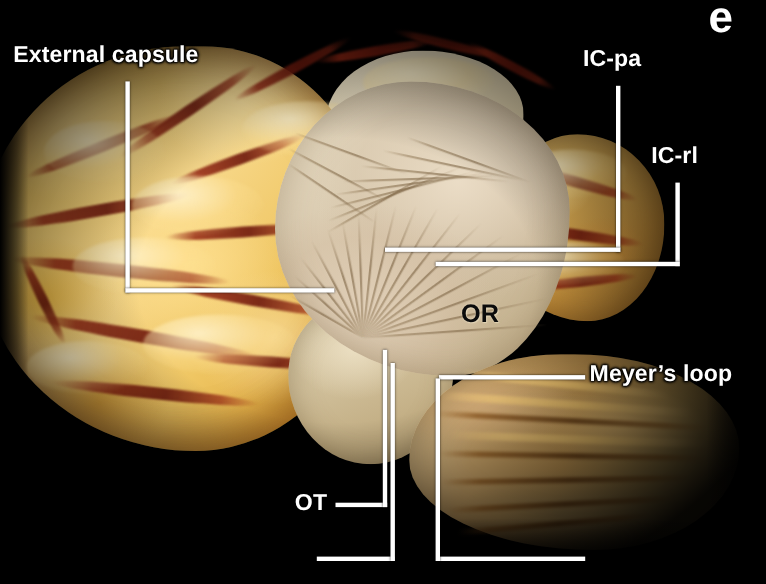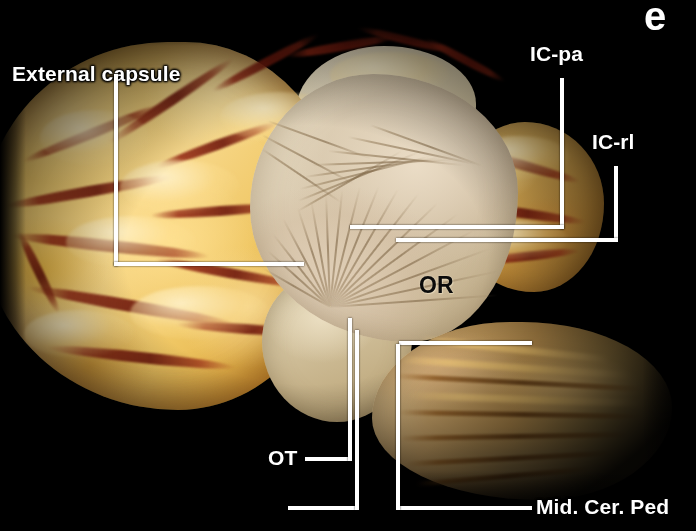--- a/index.html
+++ b/index.html
@@ -300,41 +300,41 @@
     <div class="edge-fade-top"></div>
     <div class="edge-fade-bottom"></div>
     <div class="edge-fade-left"></div>
     <div class="edge-fade-right"></div>
   </div>
 
   <div class="annotations">
 
     <div class="panel-letter" style="left:644px; top:-4px;">e</div>
 
-    <div class="label" style="left:12px; top:38px; font-size:21px;margin-top:24px;">External capsule</div>
+    <div class="label" style="left:12px; top:38px; font-size:21px;">External capsule</div>
     <div class="leader v" style="left:114px; top:74px; height:192px;"></div>
     <div class="leader h" style="left:114px; top:262px; width:190px;"></div>
 
     <div class="label" style="left:530px; top:42px; font-size:21px;">IC-pa</div>
     <div class="leader v" style="left:560px; top:78px; height:151px;"></div>
     <div class="leader h" style="left:350px; top:225px; width:214px;"></div>
 
     <div class="label" style="left:592px; top:130px; font-size:21px;">IC-rl</div>
     <div class="leader v" style="left:614px; top:166px; height:76px;"></div>
     <div class="leader h" style="left:396px; top:238px; width:222px;"></div>
 
     <div class="label dark" style="left:419px; top:272px; font-size:23px;">OR</div>
 
+    <div class="label" style="left:536px; top:328px; font-size:21px;">Meyer’s loop</div>
     <div class="leader h" style="left:399px; top:341px; width:133px;"></div>
 
     <div class="label" style="left:268px; top:446px; font-size:21px;">OT</div>
     <div class="leader h" style="left:305px; top:457px; width:47px;"></div>
     <div class="leader v" style="left:348px; top:318px; height:143px;"></div>
 
     <div class="leader h" style="left:288px; top:506px; width:71px;"></div>
     <div class="leader v" style="left:355px; top:330px; height:180px;"></div>
 
-    <div class="label" style="left:536px; top:495px; font-size:21px;">Mid. Cer. Ped</div>
     <div class="leader h" style="left:398px; top:506px; width:134px;"></div>
     <div class="leader v" style="left:396px; top:344px; height:166px;"></div>
 
   </div>
 </div>
 
 </body></html>

